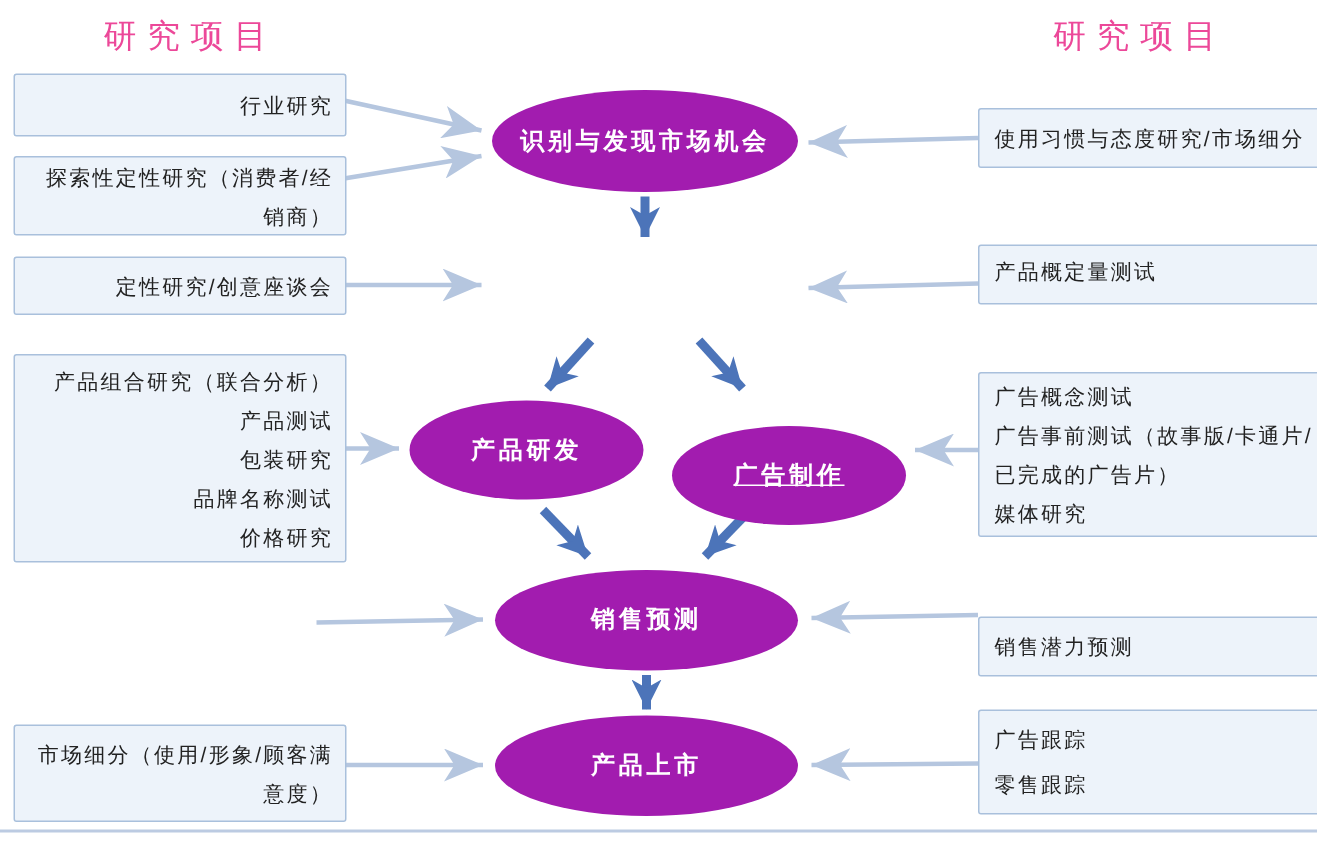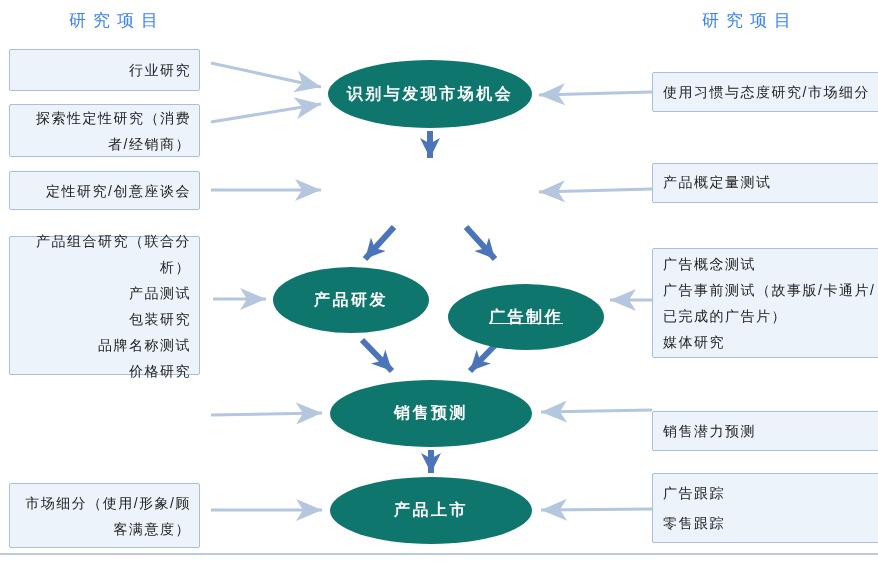--- a/index.html
+++ b/index.html
@@ -11,44 +11,44 @@
     background: #ffffff;
     overflow: hidden;
   }
   .arrows {
     position: absolute;
     left: 0; top: 0;
     width: 878px; height: 563px;
   }
   .hdr {
     position: absolute;
-    font-size: 17px;
+    font-size: 22px;
     letter-spacing: 7px;
-    color: #3b82f6;
+    color: #ec4899;
     white-space: nowrap;
   }
   .hdr-l { left: 69px; top: 9px; }
   .hdr-r { left: 702px; top: 9px; }
   .box {
     position: absolute;
     box-sizing: border-box;
     background: #edf3fa;
     border: 1px solid #a9c0dc;
     border-radius: 2px;
     color: #222222;
     font-size: 14px;
     letter-spacing: 1.5px;
     line-height: 26px;
     white-space: pre-line;
     display: flex;
     align-items: center;
   }
   .lbox {
     left: 9px;
-    width: 191px;
+    width: 222px;
     justify-content: flex-end;
     text-align: right;
     padding: 2px 8px 2px 8px;
   }
   .rbox {
     left: 652px;
     width: 245px;
     justify-content: flex-start;
     text-align: left;
     padding: 2px 6px 2px 10px;
@@ -59,21 +59,21 @@
   #lb4 { top: 236px; height: 139px; }
   #lb5 { top: 397px; height: 38px; }
   #lb6 { top: 483px; height: 65px; }
   #rb1 { top: 72px;  height: 40px; }
   #rb2 { top: 163px; height: 40px; font-family: Liberation Mono, monospace; }
   #rb3 { top: 248px; height: 110px; }
   #rb4 { top: 398px; height: 40px; margin-top: 13px; }
   #rb5 { top: 473px; height: 70px; line-height: 30px; }
   .ellipse {
     position: absolute;
-    background: #0f766e;
+    background: #a21caf;
     border-radius: 50%;
     display: flex;
     align-items: center;
     justify-content: center;
     color: #ffffff;
     font-weight: bold;
     font-size: 16px;
     letter-spacing: 2.5px;
     text-align: center;
     white-space: nowrap;

